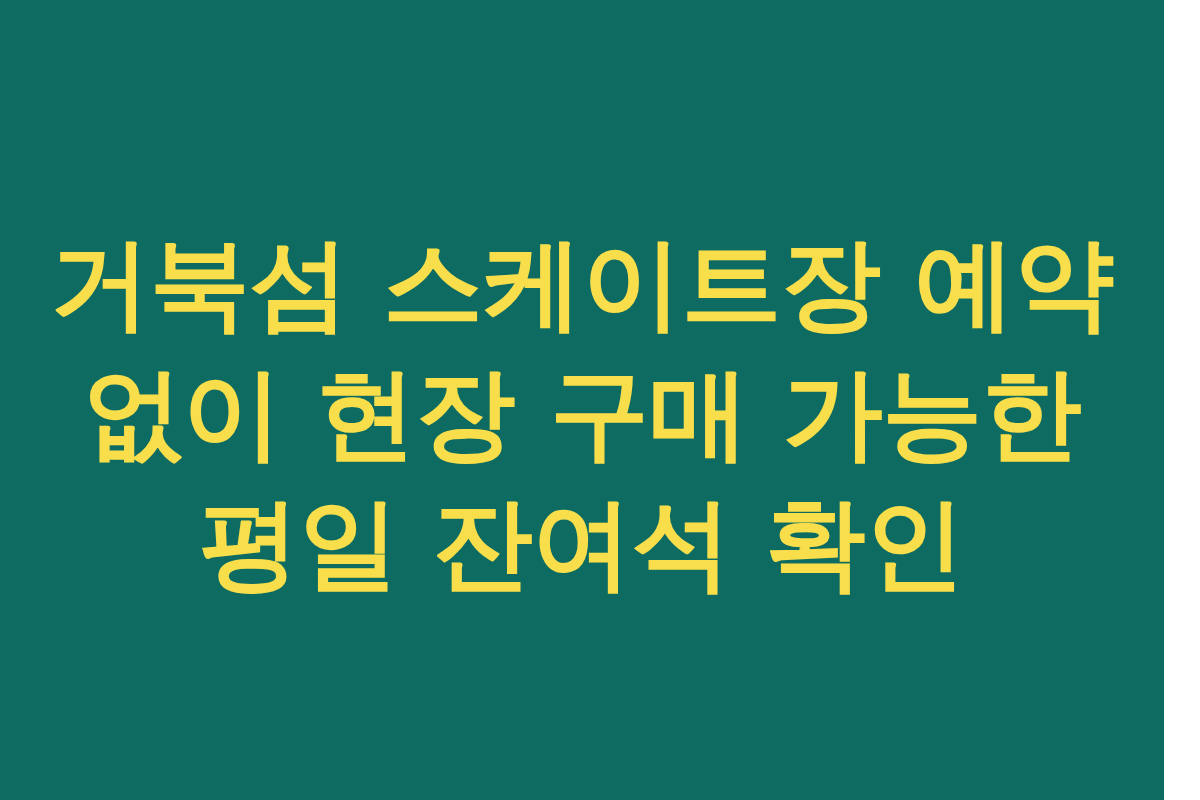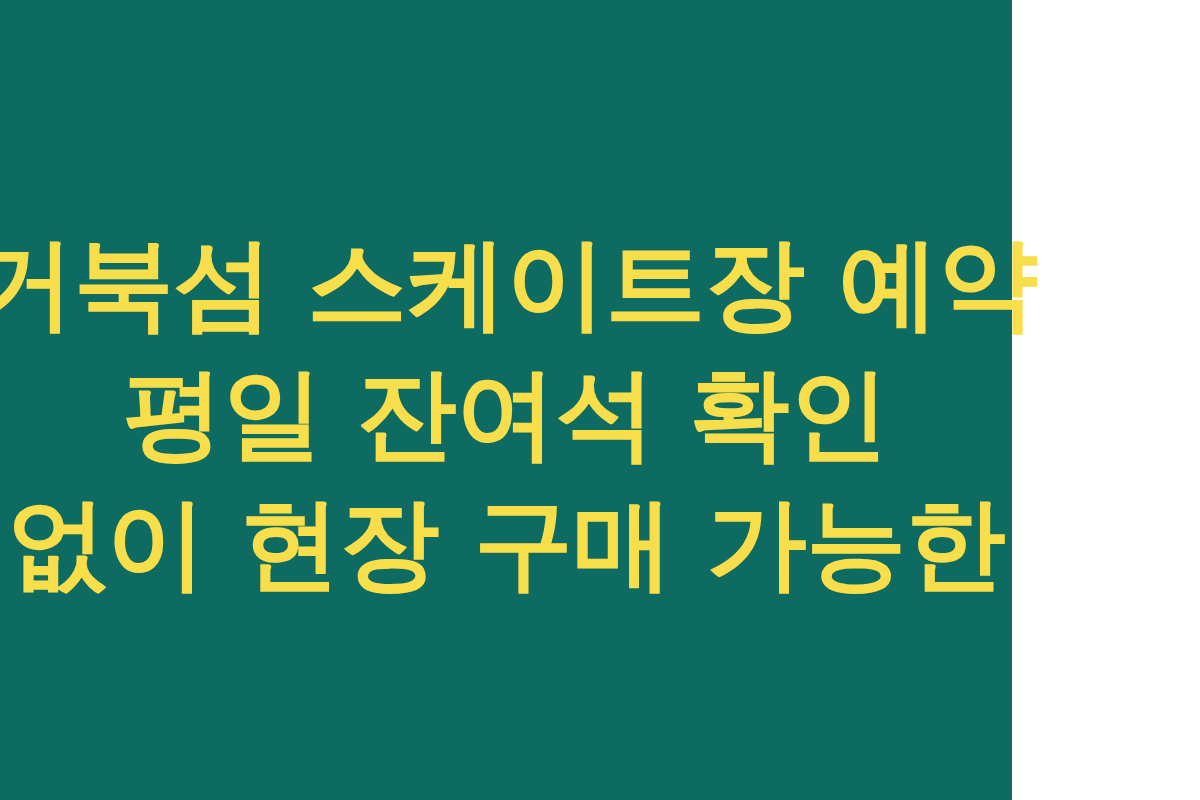--- a/index.html
+++ b/index.html
@@ -12,21 +12,21 @@
     width: 1200px;
     height: 800px;
     overflow: hidden;
     font-family: "DejaVu Sans", "Liberation Sans", sans-serif;
   }
 
   
   #banner {
     position: relative;
     box-sizing: border-box;
-    width: 1012px;
+    width: 1164px;
     height: 800px;
     display: flex;
     align-items: center;
     justify-content: center;
     
   }
 
   
   #headline {
     width: 1100px;
@@ -50,19 +50,19 @@
 </style>
 </head>
 <body>
 
 <div id="banner" style="background-color: rgb(14, 107, 97);">
 
   <h1 id="headline" style="color: rgb(248, 222, 75);">
 
     <span class="line">거북섬 스케이트장 예약</span>
 
+    <span class="line">없이 현장 구매 가능한</span>
+
     <span class="line">평일 잔여석 확인</span>
-
-    <span class="line">없이 현장 구매 가능한</span>
 
   </h1>
 
 </div>
 
 </body></html>

